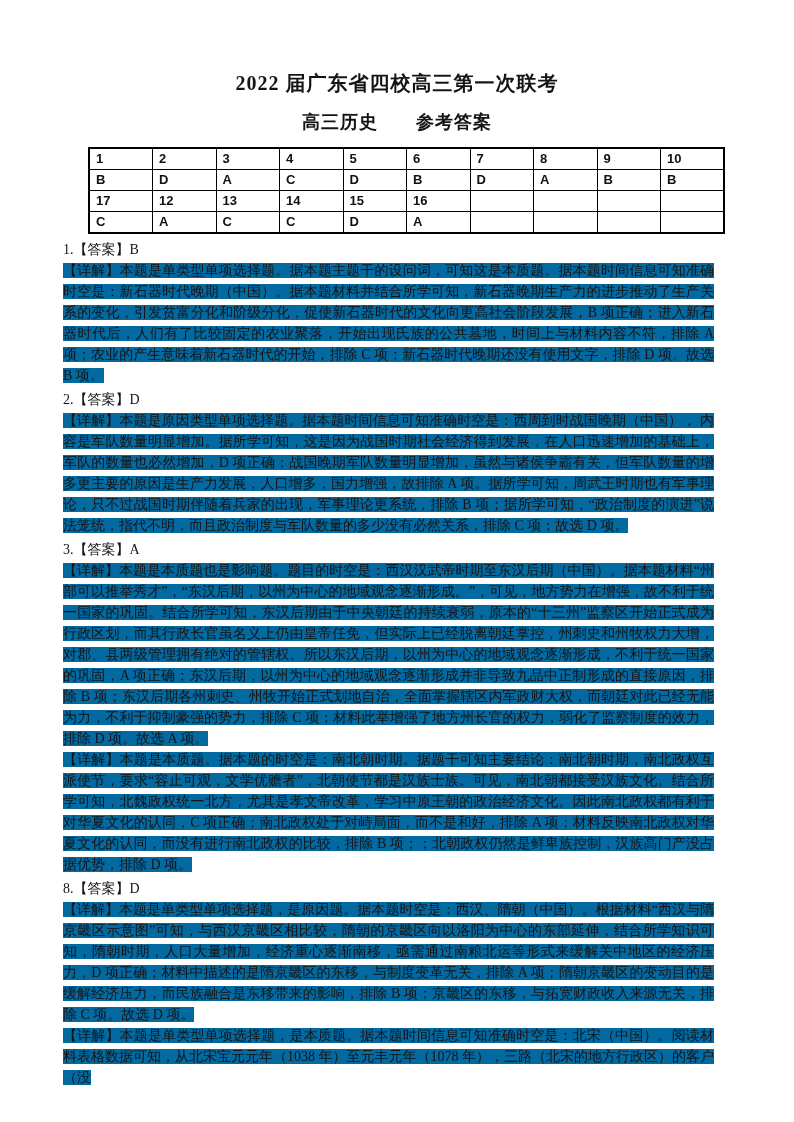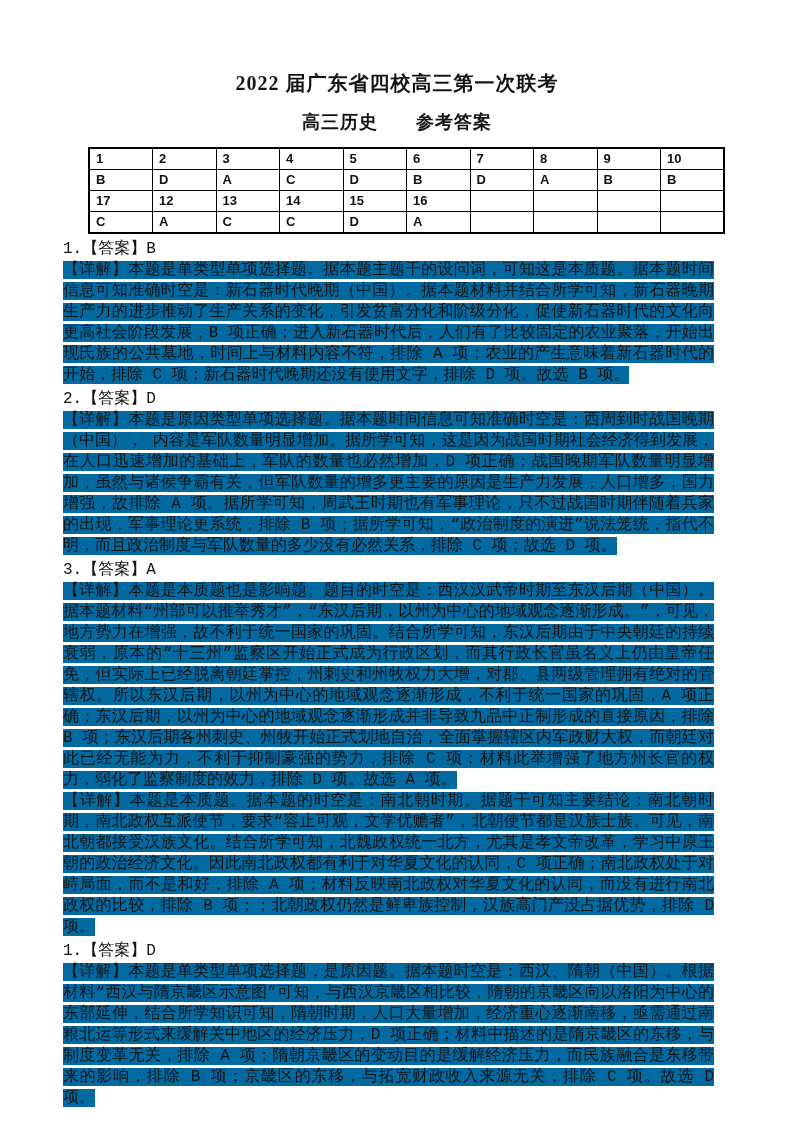--- a/index.html
+++ b/index.html
@@ -25,23 +25,22 @@
   }
   table.answers td{
     border:1px solid #000;
     height:20px;padding:0 0 0 6px;
     font-family:"Liberation Sans","DejaVu Sans",sans-serif;
     font-weight:700;font-size:13px;line-height:20px;color:#111;
     overflow:hidden;white-space:nowrap;
   }
   .sections{
     margin:5px 80px 0 63px;
-    font-size:16px;line-height:21px;
+    font-size:14px;line-height:21px;
     text-align:justify;
-    font-family:Liberation Mono, monospace;
   }
   .heading{margin:3px 0 0 0;}
   .detail{margin:0;}
   .hl{background:#0369a1;}
 </style>
 </head>
 <body>
 
 <div class="page">
 
@@ -116,21 +115,22 @@
     <section>
       <p class="heading">3.【答案】A</p>
       <p class="detail"><span class="hl">【详解】本题是本质题也是影响题。题目的时空是：西汉汉武帝时期至东汉后期（中国）。据本题材料“州部可以推举秀才”，“东汉后期，以州为中心的地域观念逐渐形成。”，可见，地方势力在增强，故不利于统一国家的巩固。结合所学可知，东汉后期由于中央朝廷的持续衰弱，原本的“十三州”监察区开始正式成为行政区划，而其行政长官虽名义上仍由皇帝任免，但实际上已经脱离朝廷掌控，州刺史和州牧权力大增，对郡、县两级管理拥有绝对的管辖权。所以东汉后期，以州为中心的地域观念逐渐形成，不利于统一国家的巩固，A 项正确；东汉后期，以州为中心的地域观念逐渐形成并非导致九品中正制形成的直接原因，排除 B 项；东汉后期各州刺史、州牧开始正式划地自治，全面掌握辖区内军政财大权，而朝廷对此已经无能为力，不利于抑制豪强的势力，排除 C 项；材料此举增强了地方州长官的权力，弱化了监察制度的效力，排除 D 项。故选 A 项。</span></p>
     </section>
 
     <section>
       <p class="detail"><span class="hl">【详解】本题是本质题。据本题的时空是：南北朝时期。据题干可知主要结论：南北朝时期，南北政权互派使节，要求“容止可观，文学优赡者”，北朝使节都是汉族士族。可见，南北朝都接受汉族文化。结合所学可知，北魏政权统一北方，尤其是孝文帝改革，学习中原王朝的政治经济文化。因此南北政权都有利于对华夏文化的认同，C 项正确；南北政权处于对峙局面，而不是和好，排除 A 项；材料反映南北政权对华夏文化的认同，而没有进行南北政权的比较，排除 B 项；；北朝政权仍然是鲜卑族控制，汉族高门产没占据优势，排除 D 项。</span></p>
     </section>
 
     <section>
-      <p class="heading">1.【答案】D</p>
+      <p class="heading">8.【答案】D</p>
       <p class="detail"><span class="hl">【详解】本题是单类型单项选择题，是原因题。据本题时空是：西汉、隋朝（中国）。根据材料“西汉与隋京畿区示意图”可知，与西汉京畿区相比较，隋朝的京畿区向以洛阳为中心的东部延伸，结合所学知识可知，隋朝时期，人口大量增加，经济重心逐渐南移，亟需通过南粮北运等形式来缓解关中地区的经济压力，D 项正确；材料中描述的是隋京畿区的东移，与制度变革无关，排除 A 项；隋朝京畿区的变动目的是缓解经济压力，而民族融合是东移带来的影响，排除 B 项；京畿区的东移，与拓宽财政收入来源无关，排除 C 项。故选 D 项。</span></p>
     </section>
 
     <section>
+      <p class="detail"><span class="hl">【详解】本题是单类型单项选择题，是本质题。据本题时间信息可知准确时空是：北宋（中国）。阅读材料表格数据可知，从北宋宝元元年（1038 年）至元丰元年（1078 年），三路（北宋的地方行政区）的客户（没</span></p>
     </section>
 
   </div>
 </div>
 
 </body></html>

